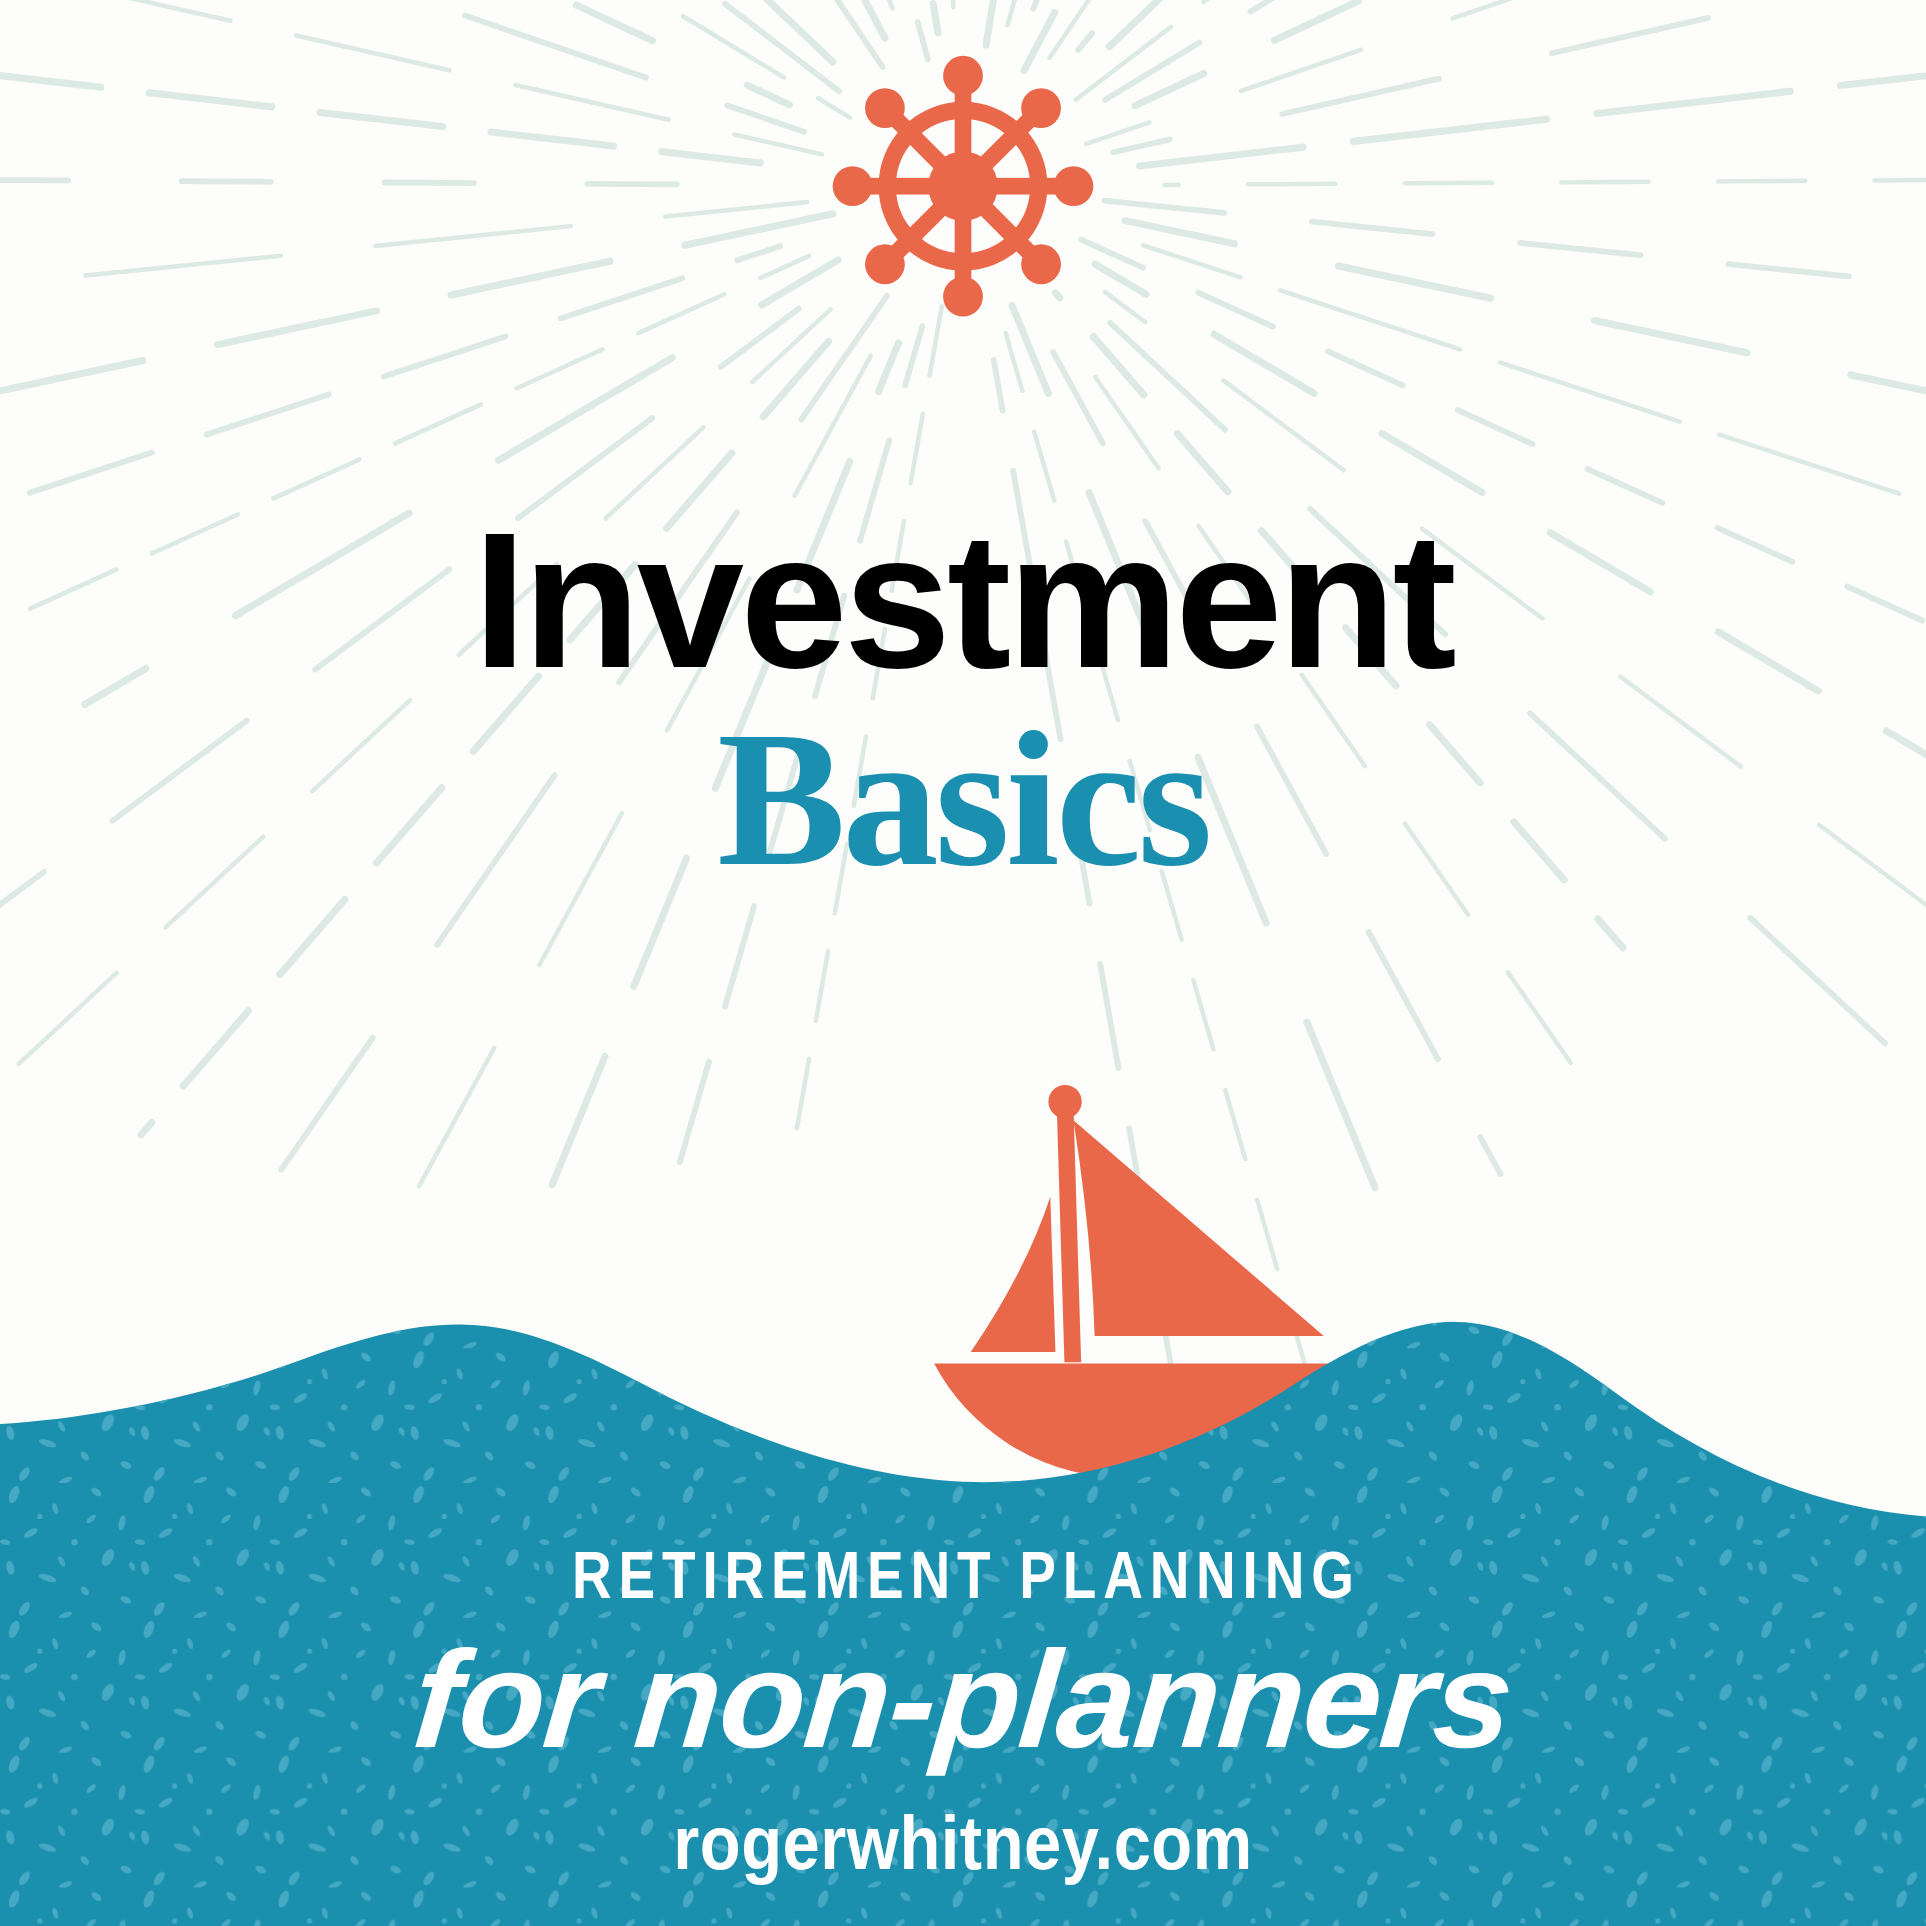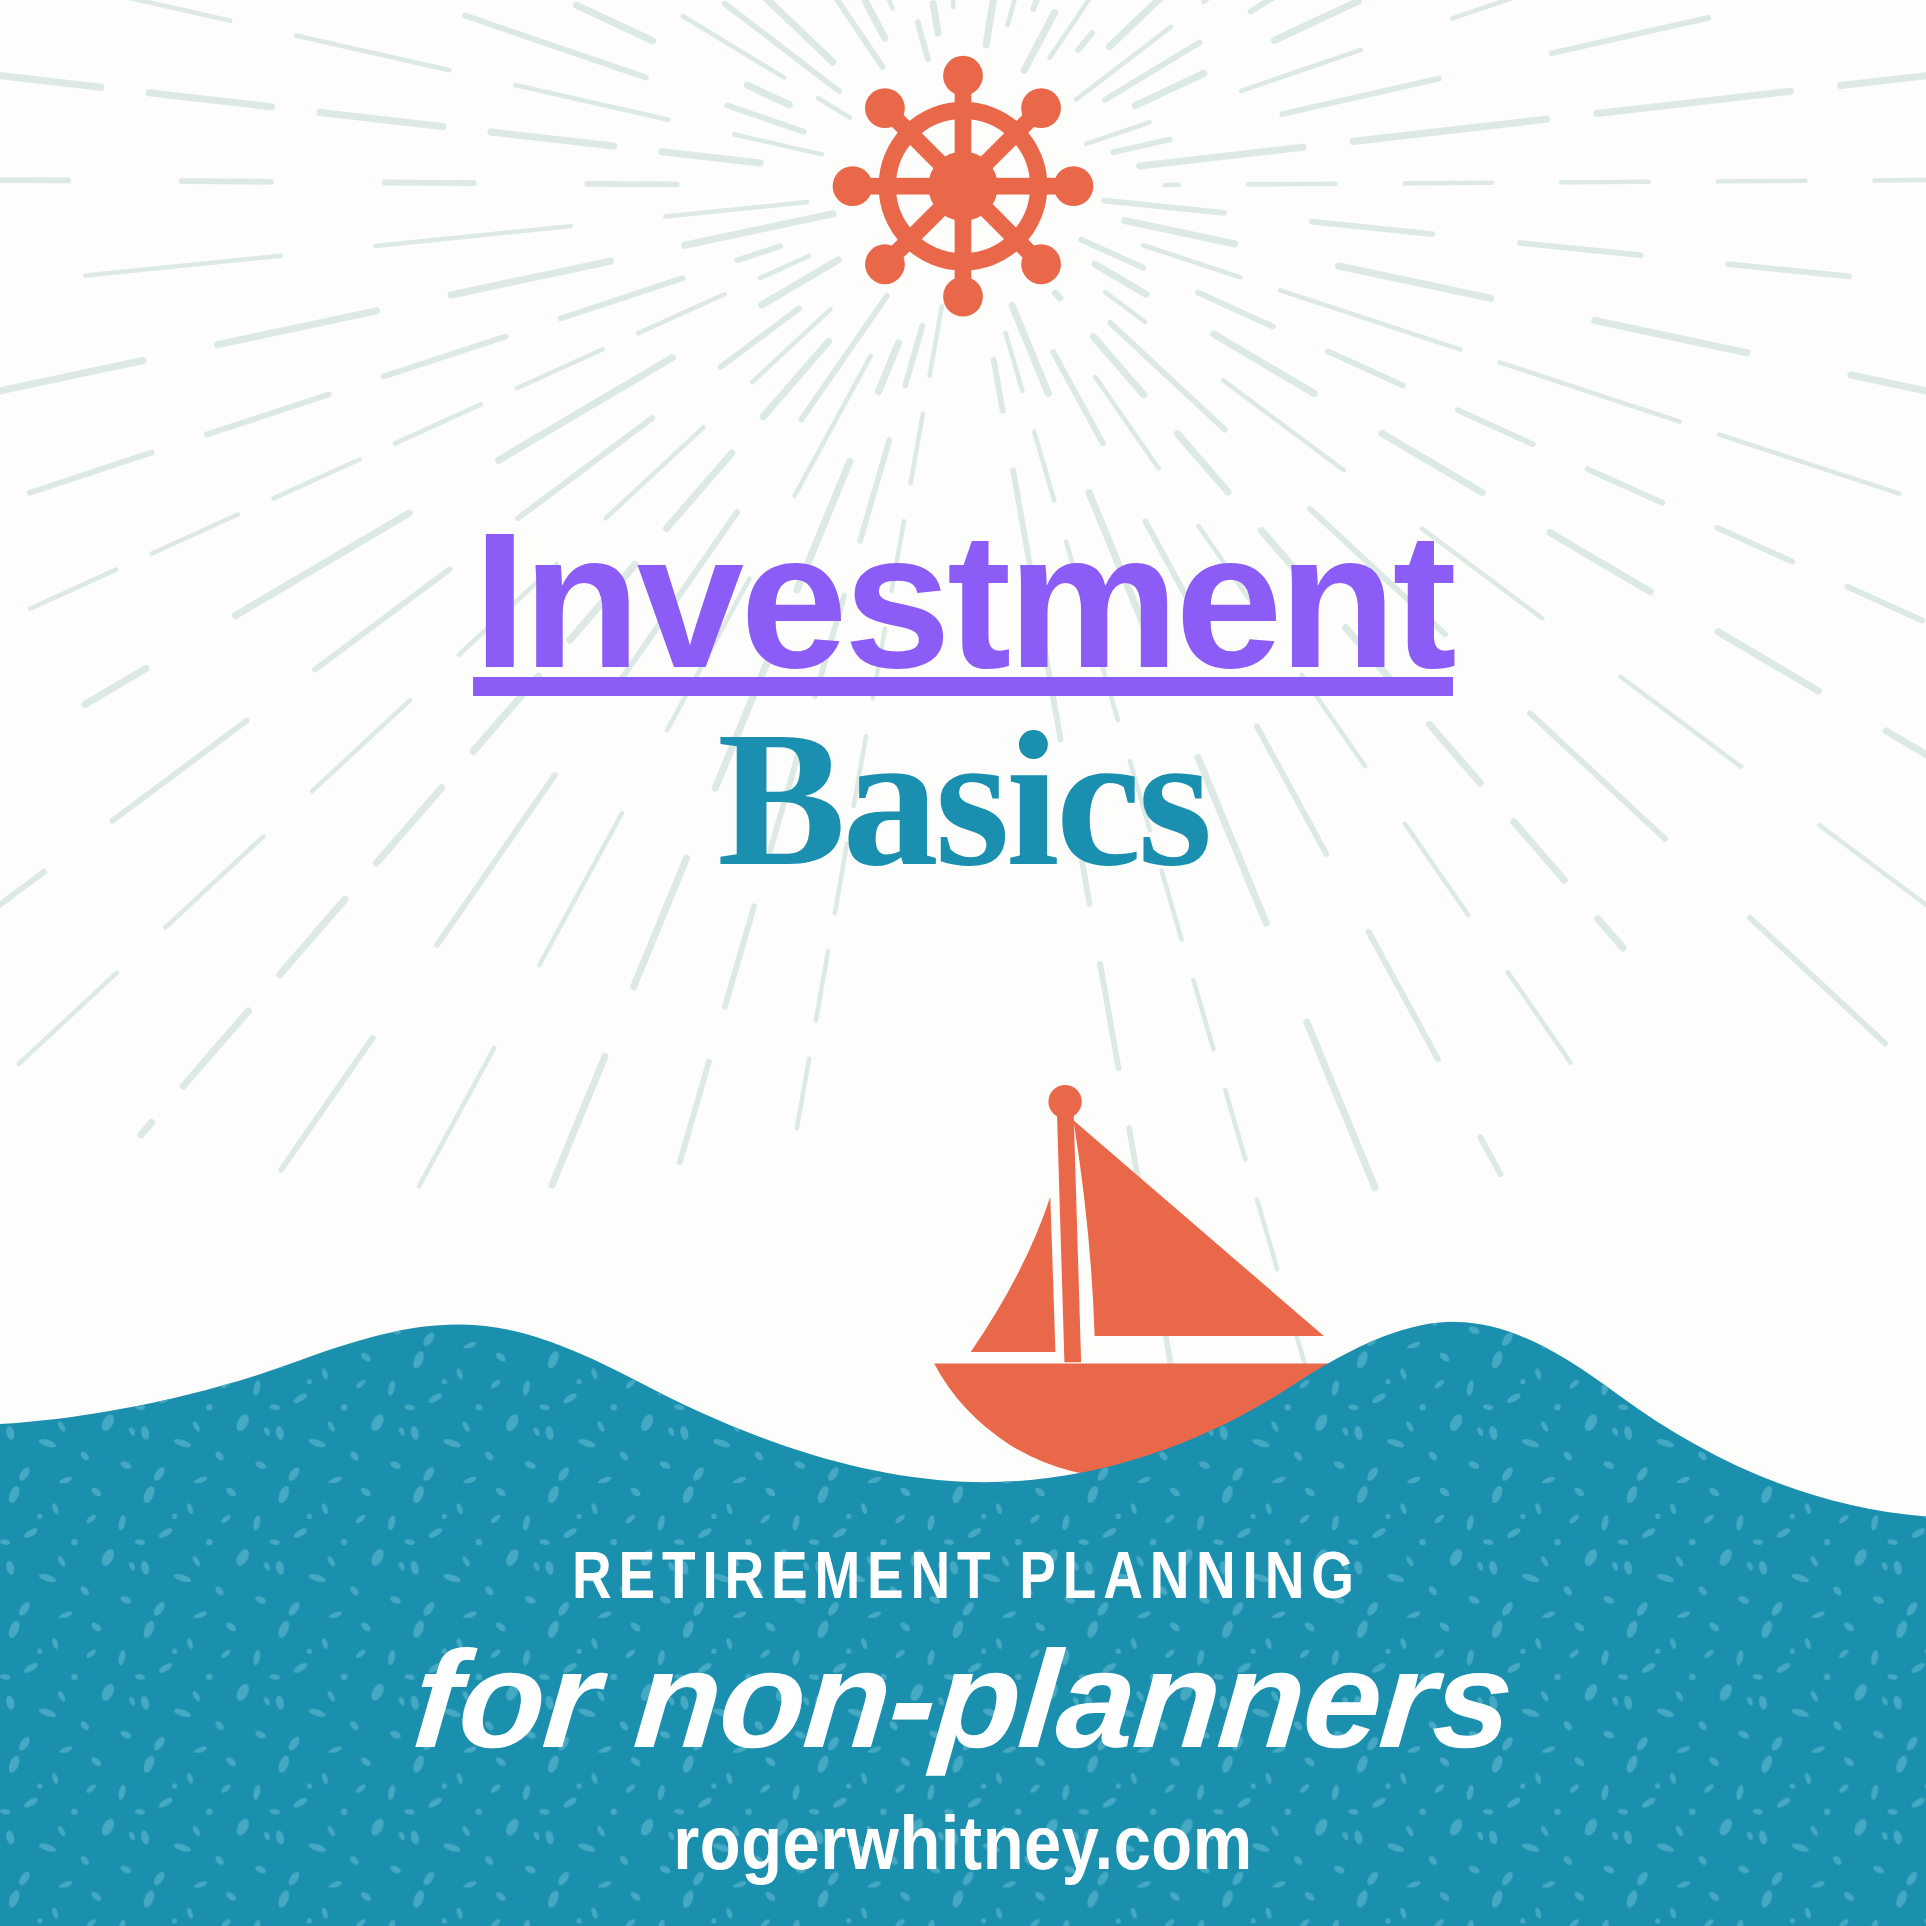--- a/index.html
+++ b/index.html
@@ -38,21 +38,21 @@
   }
   .title-line {
     display: block;
     font-family: "Liberation Sans", sans-serif;
     font-weight: 700;
     font-size: 193px;
     line-height: 0.97;
     letter-spacing: -3.9px;
     white-space: nowrap;
   }
-  .title-line-1 { color: #8b5cf6; text-decoration: underline; }
+  .title-line-1 { color: #000000; }
   .title-line-2 { color: #1A8FB0; margin-top: 11.6px; font-family: Liberation Serif, serif; }
 
   .footer-block {
     position: absolute;
     left: 0;
     top: 1541px;
     width: 1926px;
     text-align: center;
     z-index: 8;
   }

